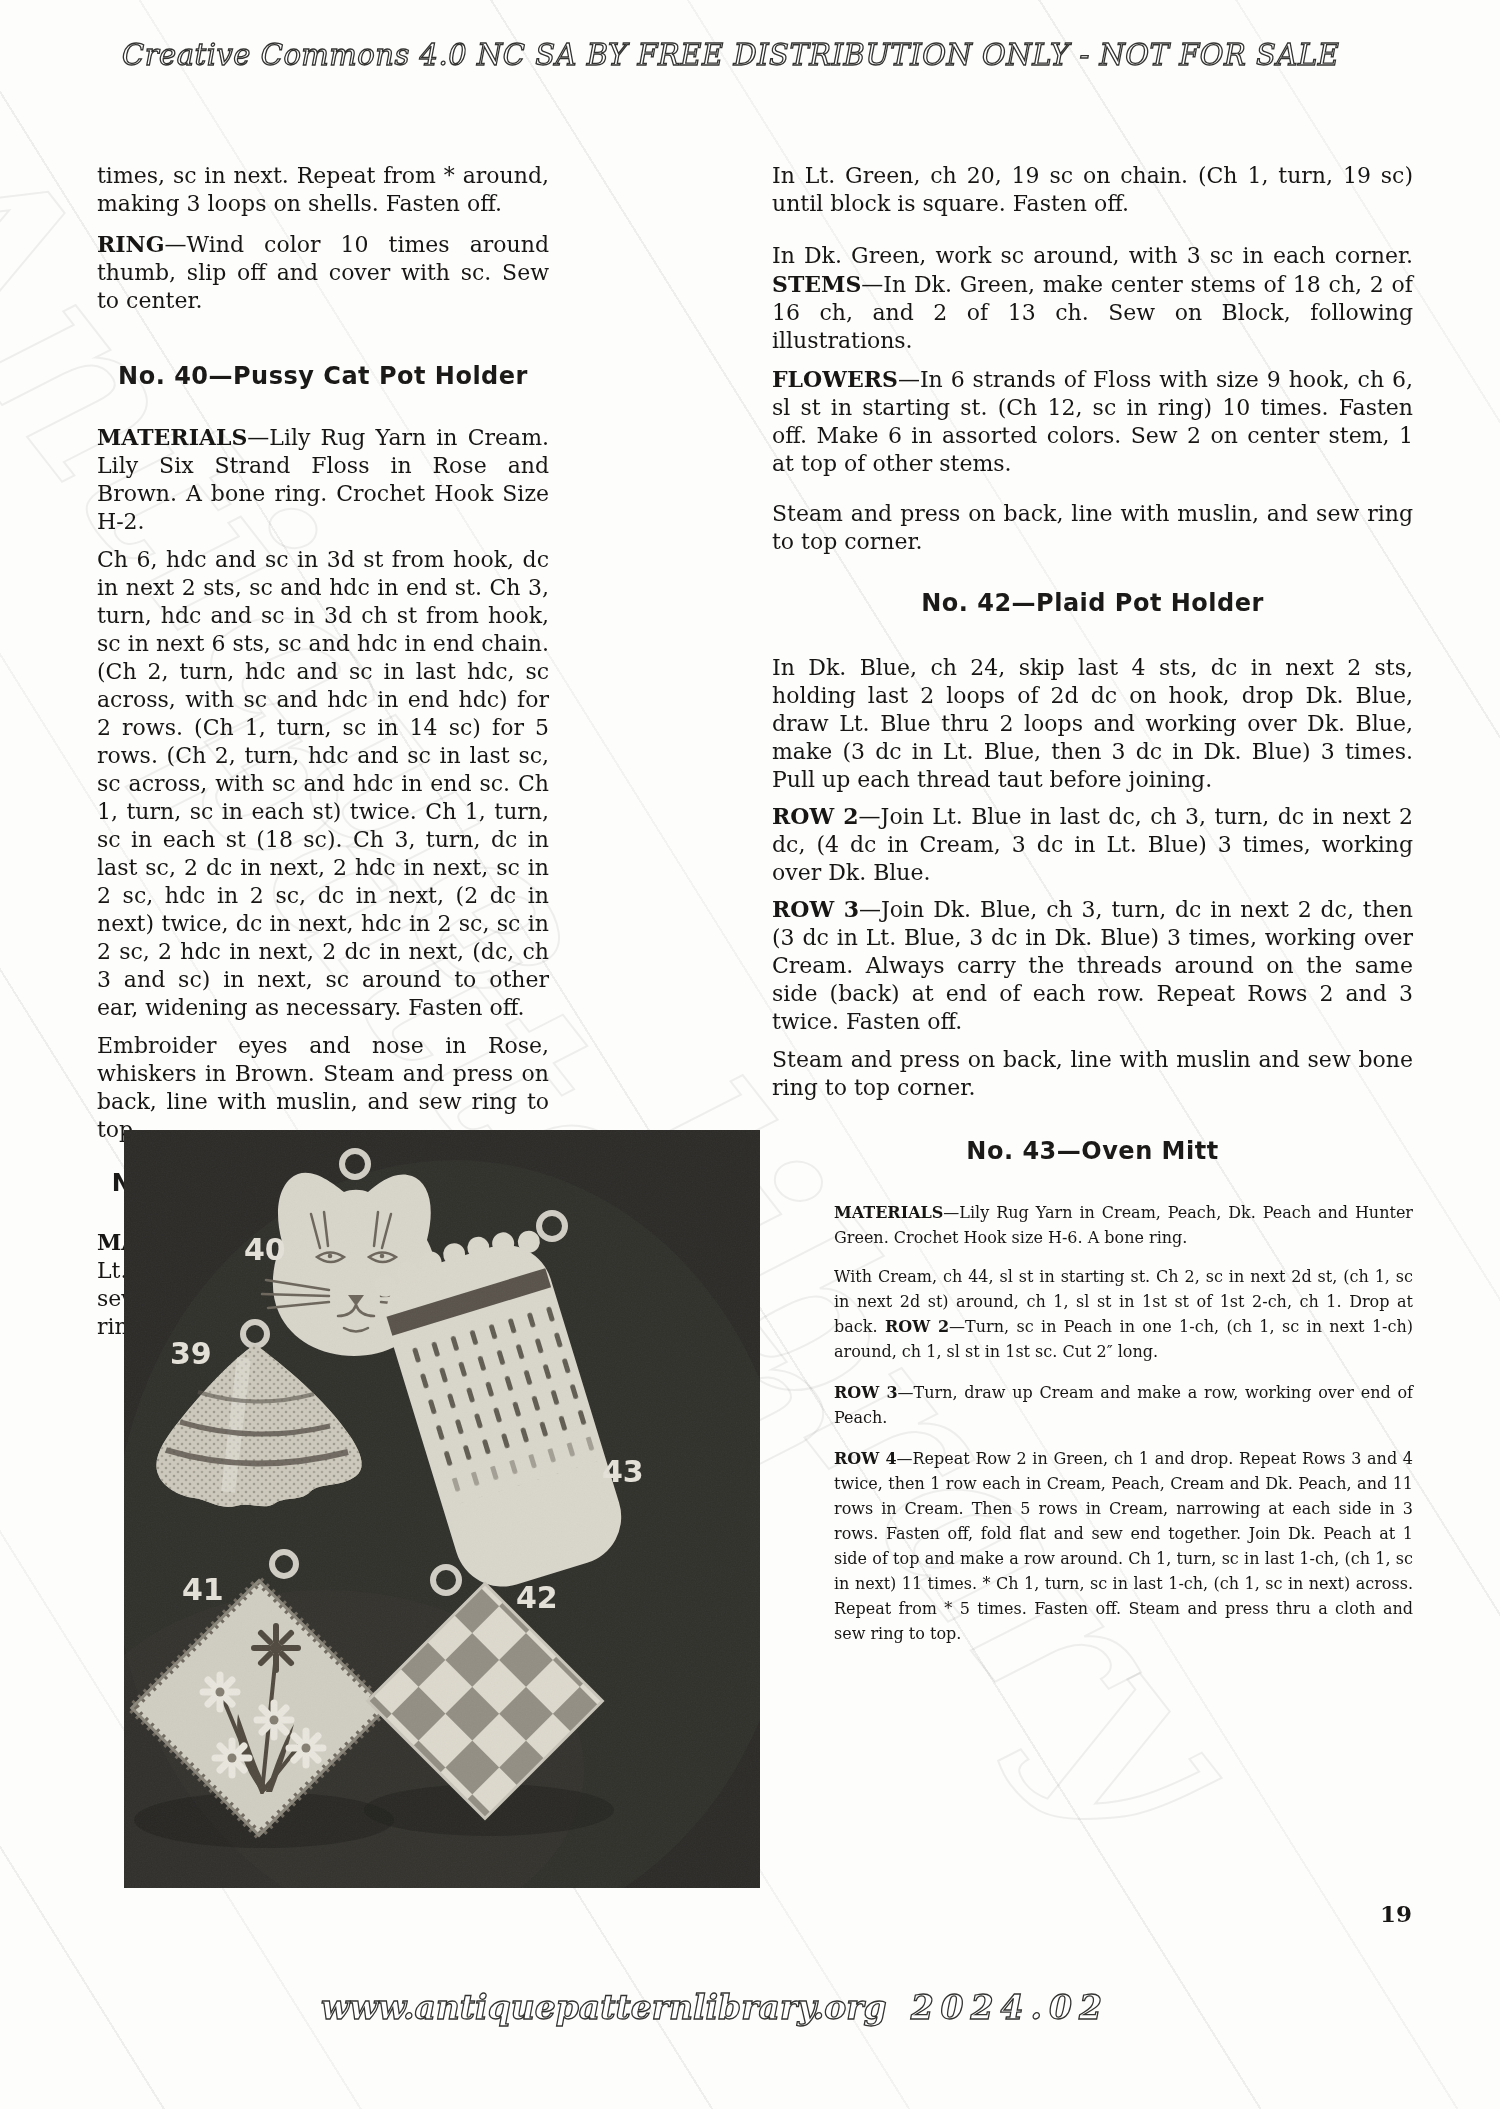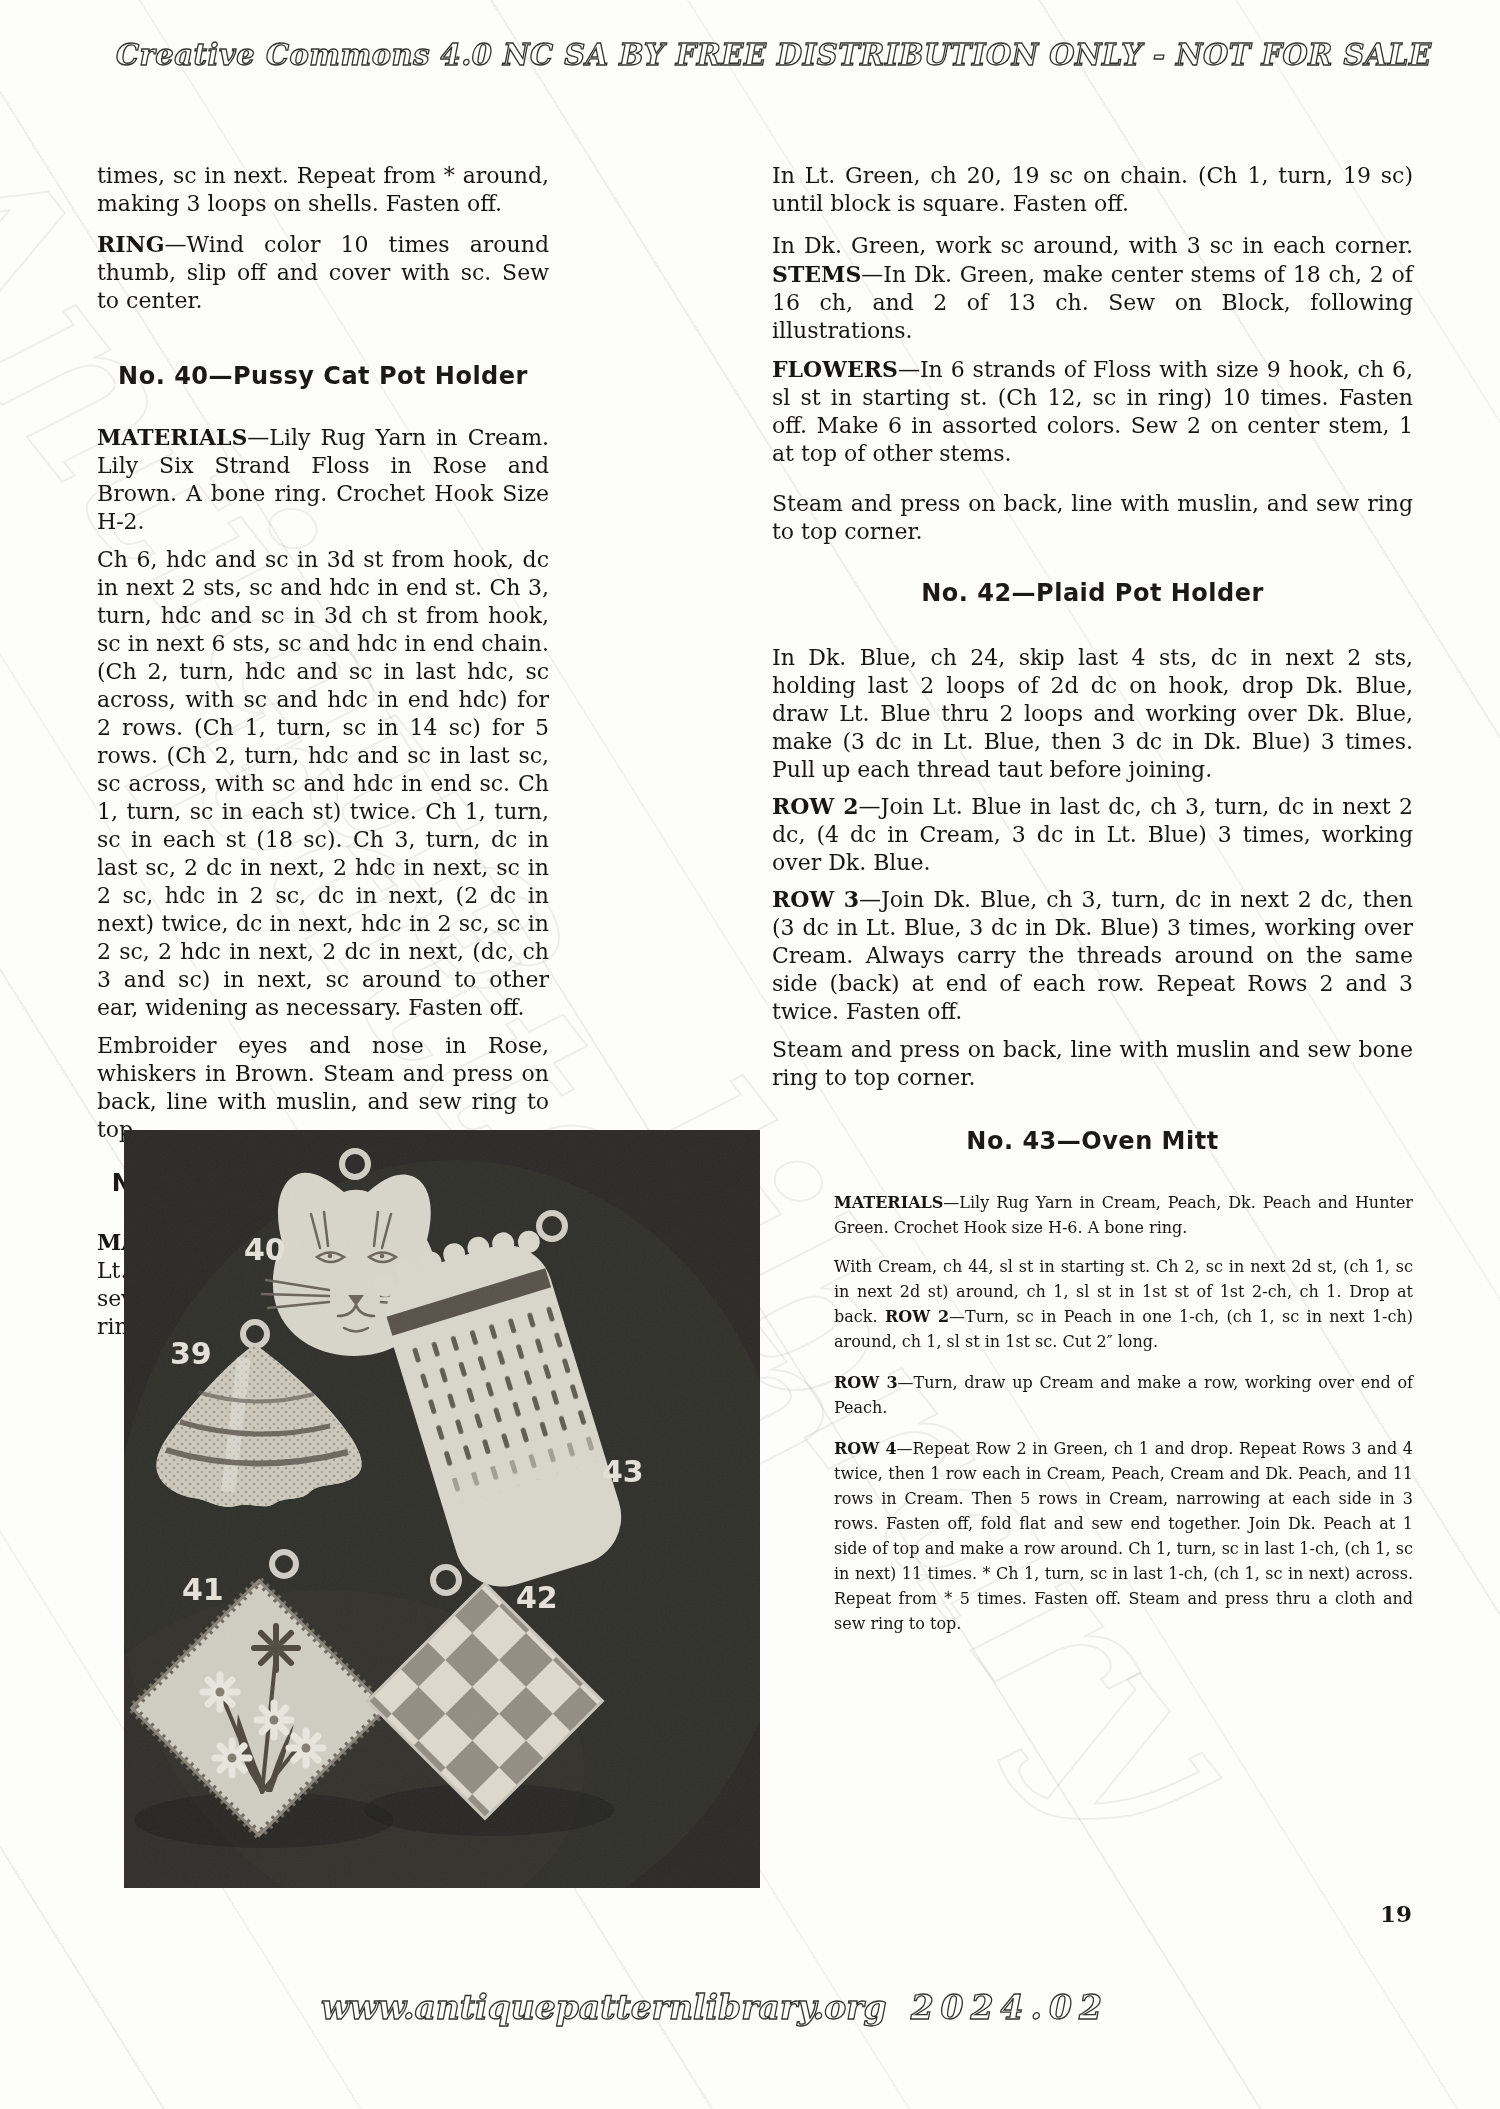--- a/index.html
+++ b/index.html
@@ -19,22 +19,22 @@
     position:absolute; font-family:"DejaVu Serif", serif; font-style:italic;
     font-size:230px; font-weight:bold; color:transparent;
     -webkit-text-stroke:2px rgba(90,90,90,0.09);
     transform:rotate(52deg); transform-origin:left top;
     pointer-events:none; white-space:nowrap;
   }
   .wm1 { left:30px;  top:90px; }
   .wm2 { left:330px; top:620px; }
   .wm3 { left:760px; top:1030px; }
   .cc-header {
-    position:absolute; left:116px; top:38px;
-    font-family:"DejaVu Serif", serif; font-style:italic; font-weight:bold;
+    position:absolute; left:122px; top:38px;
+    font-family:"DejaVu Serif", serif; font-style:italic; font-weight:normal;
     font-size:29px; letter-spacing:0.5px;
     color:#ffffff; -webkit-text-stroke:1.3px #333331;
     white-space:nowrap;
     text-align:right;
   }
   .footer {
     position:absolute; left:0; top:1988px; width:100%; text-align:center;
     font-family:"DejaVu Serif", serif; font-style:italic; font-weight:bold;
     font-size:33px; color:#ffffff; -webkit-text-stroke:1.3px #333331;
     transform:translateX(-35px); white-space:nowrap;
@@ -222,21 +222,21 @@
         <rect x="278" y="488" width="166" height="166" fill="url(#gingham)" stroke="#c9c5ba" stroke-width="3"></rect>
       </g>
       <text class="ph-label" x="392" y="478">42</text>
     </g>
 
     <rect width="636" height="758" filter="url(#grain)" opacity="0.06"></rect>
   </svg>
 
   <div class="col col-right">
     <p><span>In Lt. Green, ch 20, 19 sc on chain. (Ch 1, turn, 19 sc) until block is square.  Fasten off.</span></p>
-    <p style="margin-top:14px"><span>In Dk. Green, work sc around, with 3 sc in each corner. </span><b>STEMS</b><span>—In Dk. Green, make center stems of 18 ch, 2 of 16 ch, and 2 of 13 ch. Sew on Block, following illustrations.</span></p>
+    <p style="margin-top:24px"><span>In Dk. Green, work sc around, with 3 sc in each corner. </span><b>STEMS</b><span>—In Dk. Green, make center stems of 18 ch, 2 of 16 ch, and 2 of 13 ch. Sew on Block, following illustrations.</span></p>
     <p style="margin-top:10px"><b>FLOWERS</b><span>—In 6 strands of Floss with size 9 hook, ch 6, sl st in starting st. (Ch 12, sc in ring) 10 times. Fasten off. Make 6 in assorted colors. Sew 2 on center stem, 1 at top of other stems.</span></p>
     <p style="margin-top:22px"><span>Steam and press on back, line with muslin, and sew ring to top corner.</span></p>
     <h2 class="head" style="margin-top:24px">No. 42—Plaid Pot Holder</h2>
     <p style="margin-top:28px"><span>In Dk. Blue, ch 24, skip last 4 sts, dc in next 2 sts, holding last 2 loops of 2d dc on hook, drop Dk. Blue, draw Lt. Blue thru 2 loops and working over Dk. Blue, make (3 dc in Lt. Blue, then 3 dc in Dk. Blue) 3 times. Pull up each thread taut before joining.</span></p>
     <p style="margin-top:8px"><b>ROW 2</b><span>—Join Lt. Blue in last dc, ch 3, turn, dc in next 2 dc, (4 dc in Cream, 3 dc in Lt. Blue) 3 times, working over Dk. Blue.</span></p>
     <p style="margin-top:8px"><b>ROW 3</b><span>—Join Dk. Blue, ch 3, turn, dc in next 2 dc, then (3 dc in Lt. Blue, 3 dc in Dk. Blue) 3 times, working over Cream. Always carry the threads around on the same side (back) at end of each row. Repeat Rows 2 and 3 twice.  Fasten off.</span></p>
     <p style="margin-top:10px"><span>Steam and press on back, line with muslin and sew bone ring to top corner.</span></p>
     <h2 class="head" style="margin-top:26px">No. 43—Oven Mitt</h2>
     <div class="indent">
       <p style="margin-top:26px"><b>MATERIALS</b><span>—Lily Rug Yarn in Cream, Peach, Dk. Peach and Hunter Green. Crochet Hook size H-6.  A bone ring.</span></p>

